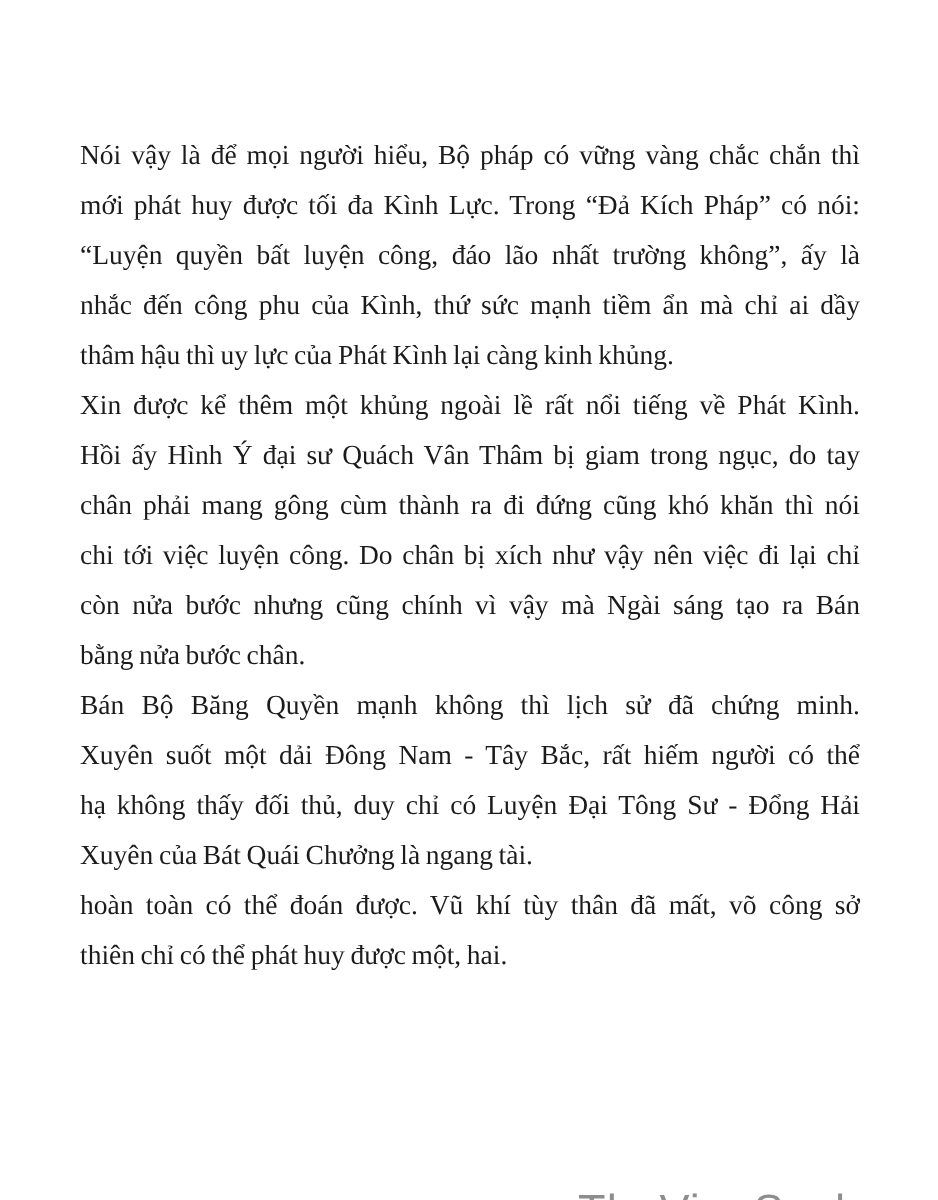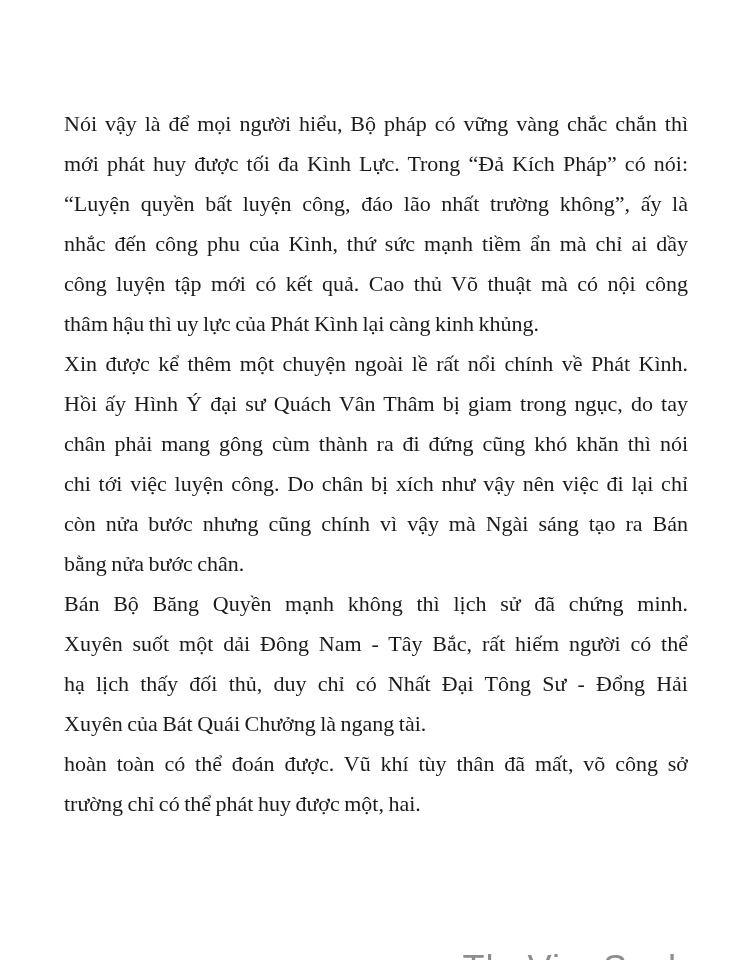--- a/index.html
+++ b/index.html
@@ -50,29 +50,28 @@
 </style>
 </head>
 <body>
 
 <div class="page">
   <div class="text-block">
     <div class="line">Nói vậy là để mọi người hiểu, Bộ pháp có vững vàng chắc chắn thì</div>
     <div class="line">mới phát huy được tối đa Kình Lực. Trong “Đả Kích Pháp” có nói:</div>
     <div class="line">“Luyện quyền bất luyện công, đáo lão nhất trường không”, ấy là</div>
     <div class="line">nhắc đến công phu của Kình, thứ sức mạnh tiềm ẩn mà chỉ ai dầy</div>
-    <div class="line">công luyện tập mới có kết quả. Cao thủ Võ thuật mà có nội công</div>
     <div class="line para-end">thâm hậu thì uy lực của Phát Kình lại càng kinh khủng.</div>
-    <div class="line">Xin được kể thêm một chuyện ngoài lề rất nổi chính về Phát Kình.</div>
+    <div class="line">Xin được kể thêm một khủng ngoài lề rất nổi tiếng về Phát Kình.</div>
     <div class="line">Hồi ấy Hình Ý đại sư Quách Vân Thâm bị giam trong ngục, do tay</div>
     <div class="line">chân phải mang gông cùm thành ra đi đứng cũng khó khăn thì nói</div>
     <div class="line">chi tới việc luyện công. Do chân bị xích như vậy nên việc đi lại chỉ</div>
     <div class="line">còn nửa bước nhưng cũng chính vì vậy mà Ngài sáng tạo ra Bán</div>
     <div class="line para-end">bằng nửa bước chân.</div>
     <div class="line">Bán Bộ Băng Quyền mạnh không thì lịch sử đã chứng minh.</div>
     <div class="line">Xuyên suốt một dải Đông Nam - Tây Bắc, rất hiếm người có thể</div>
-    <div class="line">hạ lịch thấy đối thủ, duy chỉ có Nhất Đại Tông Sư - Đổng Hải</div>
+    <div class="line">hạ không thấy đối thủ, duy chỉ có Luyện Đại Tông Sư - Đổng Hải</div>
     <div class="line para-end">Xuyên của Bát Quái Chưởng là ngang tài.</div>
     <div class="line">hoàn toàn có thể đoán được. Vũ khí tùy thân đã mất, võ công sở</div>
-    <div class="line para-end">trường chỉ có thể phát huy được một, hai.</div>
+    <div class="line para-end">thiên chỉ có thể phát huy được một, hai.</div>
   </div>
   <div class="watermark">ThuVienSach.vn</div>
 </div>
 
 </body></html>

